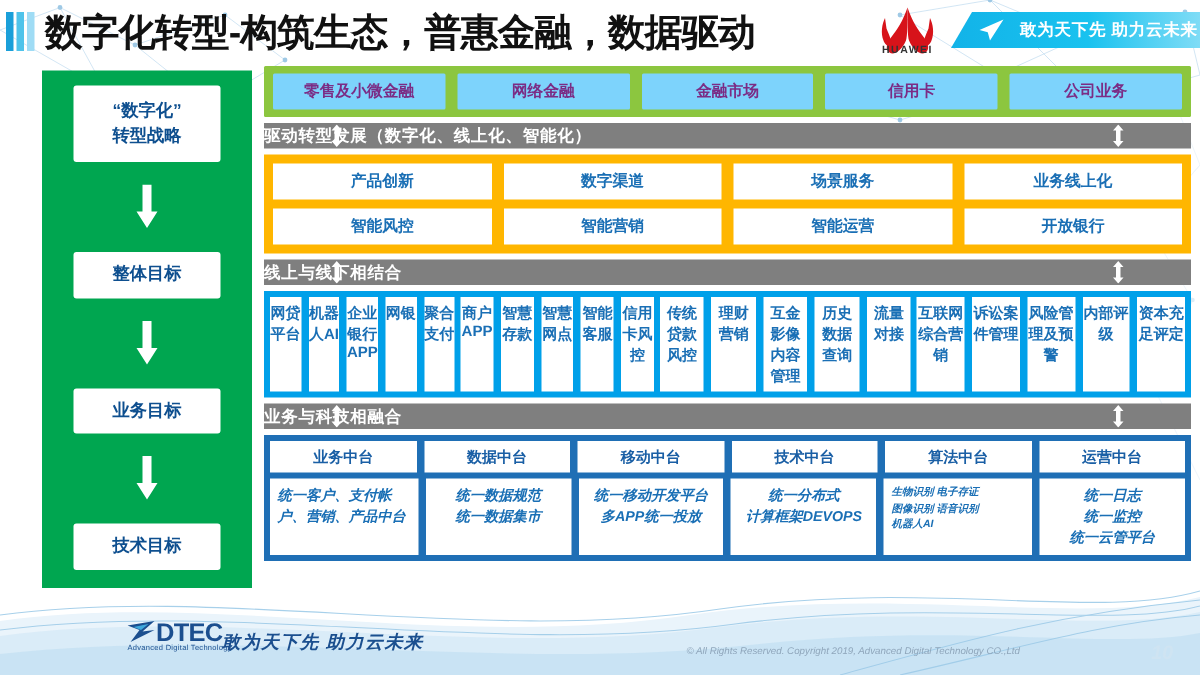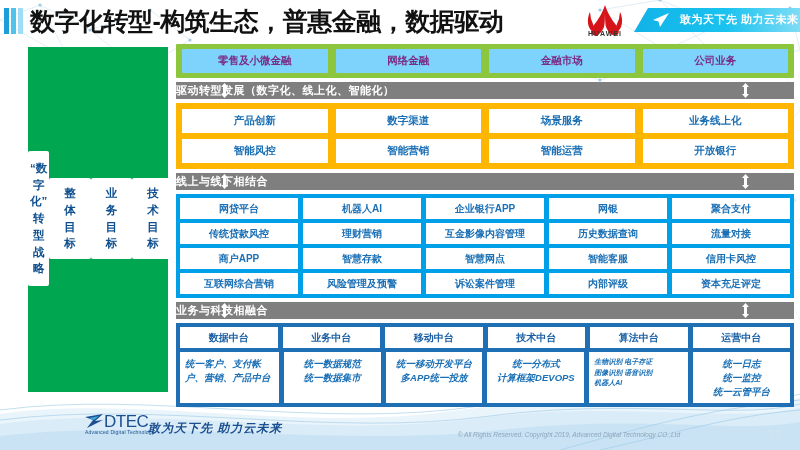--- a/index.html
+++ b/index.html
@@ -61,21 +61,21 @@
   .hw-banner .btxt {
     position: absolute; left: 46px; top: 4px;
     font-size: 11px; font-weight: bold; color: #ffffff;
     letter-spacing: .5px; white-space: nowrap;
   }
 
   
   .left-col {
     position: absolute; left: 28px; top: 47px; width: 140px; height: 345px;
     background: #00a650; z-index: 4;
-    display: flex; 
+    display: flex; flex-direction: column;
     align-items: center; justify-content: space-between;
     padding: 10px 0 12px 0;
   }
   .lc-box {
     width: 98px; background: #ffffff; border-radius: 2px;
     text-align: center; color: #0e4f8f; font-size: 11.5px; font-weight: bold;
     line-height: 1.45; padding: 7px 15px;
   }
   .lc-box.tall { padding: 9px 2px; }
   .lc-arrow { width: 16px; height: 30px; }
@@ -114,21 +114,21 @@
   .band-orange .row { display: flex; gap: 8px; }
   .band-orange .cell {
     flex: 1; background: #ffffff; text-align: center;
     font-size: 10.5px; font-weight: bold; color: #1a6fb5;
     padding: 5px 0;
   }
 
   
   .band-blue {
     margin-top: 4px; background: #00a0e9; padding: 4px;
-    display: flex; flex-direction: column; gap: 4px;
+    display: flex; flex-direction: row; gap: 4px;
   }
   .band-blue .row { display: flex; gap: 5px; }
   .band-blue .cell {
     flex: 1; background: #ffffff; text-align: center;
     font-size: 10px; font-weight: bold; color: #1a6fb5;
     padding: 3.5px 0;
   }
 
   
   .band-navy {
@@ -151,21 +151,21 @@
   }
 
   
   .footer-wave {
     position: absolute; left: 0; bottom: 0; width: 800px; height: 62px; z-index: 2;
   }
   .footer-logo { position: absolute; left: 85px; bottom: 12px; z-index: 6; width: 120px; height: 26px; }
   .footer-logo .mark { position: absolute; left: 0; top: 2px; width: 22px; height: 15px; }
   .footer-logo .dtec {
     position: absolute; left: 19px; top: 0px;
-    font-size: 17px; font-weight: normal; color: #1b4f8f;
+    font-size: 17px; font-weight: bold; color: #1b4f8f;
     letter-spacing: -0.5px; font-family: "Liberation Sans", sans-serif;
   }
   .footer-logo .sub {
     position: absolute; left: 0px; top: 17px;
     font-size: 5px; color: #1b4f8f; letter-spacing: .2px; white-space: nowrap;
   }
   .footer-slogan {
     position: absolute; left: 148px; bottom: 13px; z-index: 6;
     font-size: 12px; font-weight: bold; font-style: italic; color: #1b4f8f;
     letter-spacing: 1px; white-space: nowrap;
@@ -272,20 +272,21 @@
       <div>技术目标</div>
     </div>
   </div>
 
   <div class="right-pane">
 
     <div class="band-green">
       <div class="cell">零售及小微金融</div>
       <div class="cell">网络金融</div>
       <div class="cell">金融市场</div>
+      <div class="cell">信用卡</div>
       <div class="cell">公司业务</div>
     </div>
 
     <div class="gray-bar">
       <svg class="dbl l" viewBox="0 0 9 15">
         <path d="M4.5 0 L8 4 H6 v7 h2 L4.5 15 L1 11 h2 V4 H1 Z" fill="#ffffff"></path>
       </svg>
       <span>驱动转型发展（数字化、线上化、智能化）</span>
       <svg class="dbl r" viewBox="0 0 9 15">
         <path d="M4.5 0 L8 4 H6 v7 h2 L4.5 15 L1 11 h2 V4 H1 Z" fill="#ffffff"></path>
@@ -319,56 +320,56 @@
 
     <div class="band-blue">
       <div class="row">
         <div class="cell">网贷平台</div>
         <div class="cell">机器人AI</div>
         <div class="cell">企业银行APP</div>
         <div class="cell">网银</div>
         <div class="cell">聚合支付</div>
       </div>
       <div class="row">
+        <div class="cell">商户APP</div>
+        <div class="cell">智慧存款</div>
+        <div class="cell">智慧网点</div>
+        <div class="cell">智能客服</div>
+        <div class="cell">信用卡风控</div>
+      </div>
+      <div class="row">
         <div class="cell">传统贷款风控</div>
         <div class="cell">理财营销</div>
         <div class="cell">互金影像内容管理</div>
         <div class="cell">历史数据查询</div>
         <div class="cell">流量对接</div>
       </div>
       <div class="row">
-        <div class="cell">商户APP</div>
-        <div class="cell">智慧存款</div>
-        <div class="cell">智慧网点</div>
-        <div class="cell">智能客服</div>
-        <div class="cell">信用卡风控</div>
-      </div>
-      <div class="row">
         <div class="cell">互联网综合营销</div>
+        <div class="cell">诉讼案件管理</div>
         <div class="cell">风险管理及预警</div>
-        <div class="cell">诉讼案件管理</div>
         <div class="cell">内部评级</div>
         <div class="cell">资本充足评定</div>
       </div>
     </div>
 
     <div class="gray-bar">
       <svg class="dbl l" viewBox="0 0 9 15">
         <path d="M4.5 0 L8 4 H6 v7 h2 L4.5 15 L1 11 h2 V4 H1 Z" fill="#ffffff"></path>
       </svg>
       <span>业务与科技相融合</span>
       <svg class="dbl r" viewBox="0 0 9 15">
         <path d="M4.5 0 L8 4 H6 v7 h2 L4.5 15 L1 11 h2 V4 H1 Z" fill="#ffffff"></path>
       </svg>
     </div>
 
     <div class="band-navy">
       <div class="row">
+        <div class="cell">业务中台</div>
         <div class="cell">数据中台</div>
-        <div class="cell">业务中台</div>
         <div class="cell">移动中台</div>
         <div class="cell">技术中台</div>
         <div class="cell">算法中台</div>
         <div class="cell">运营中台</div>
       </div>
       <div class="row detail">
         <div class="cell leftal">
           <div>统一客户、支付帐户、营销、产品中台</div>
         </div>
         <div class="cell">

